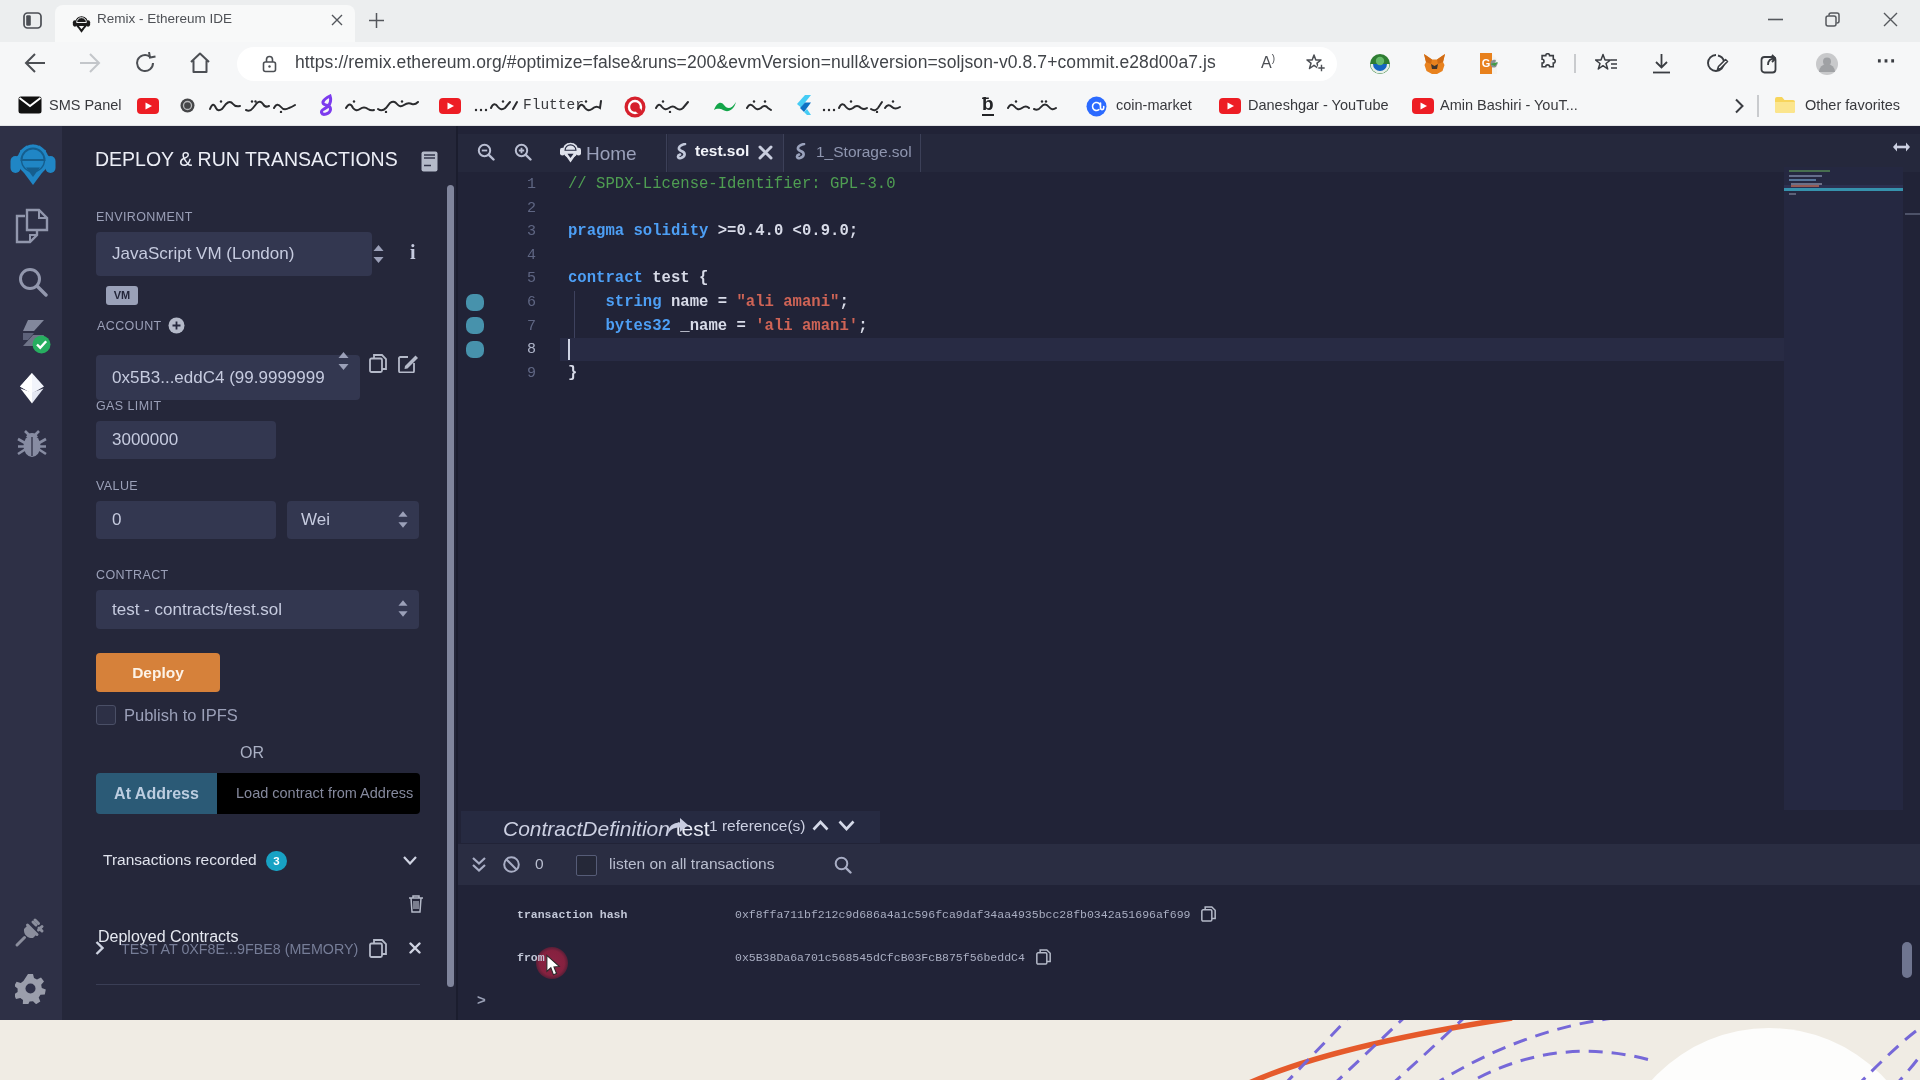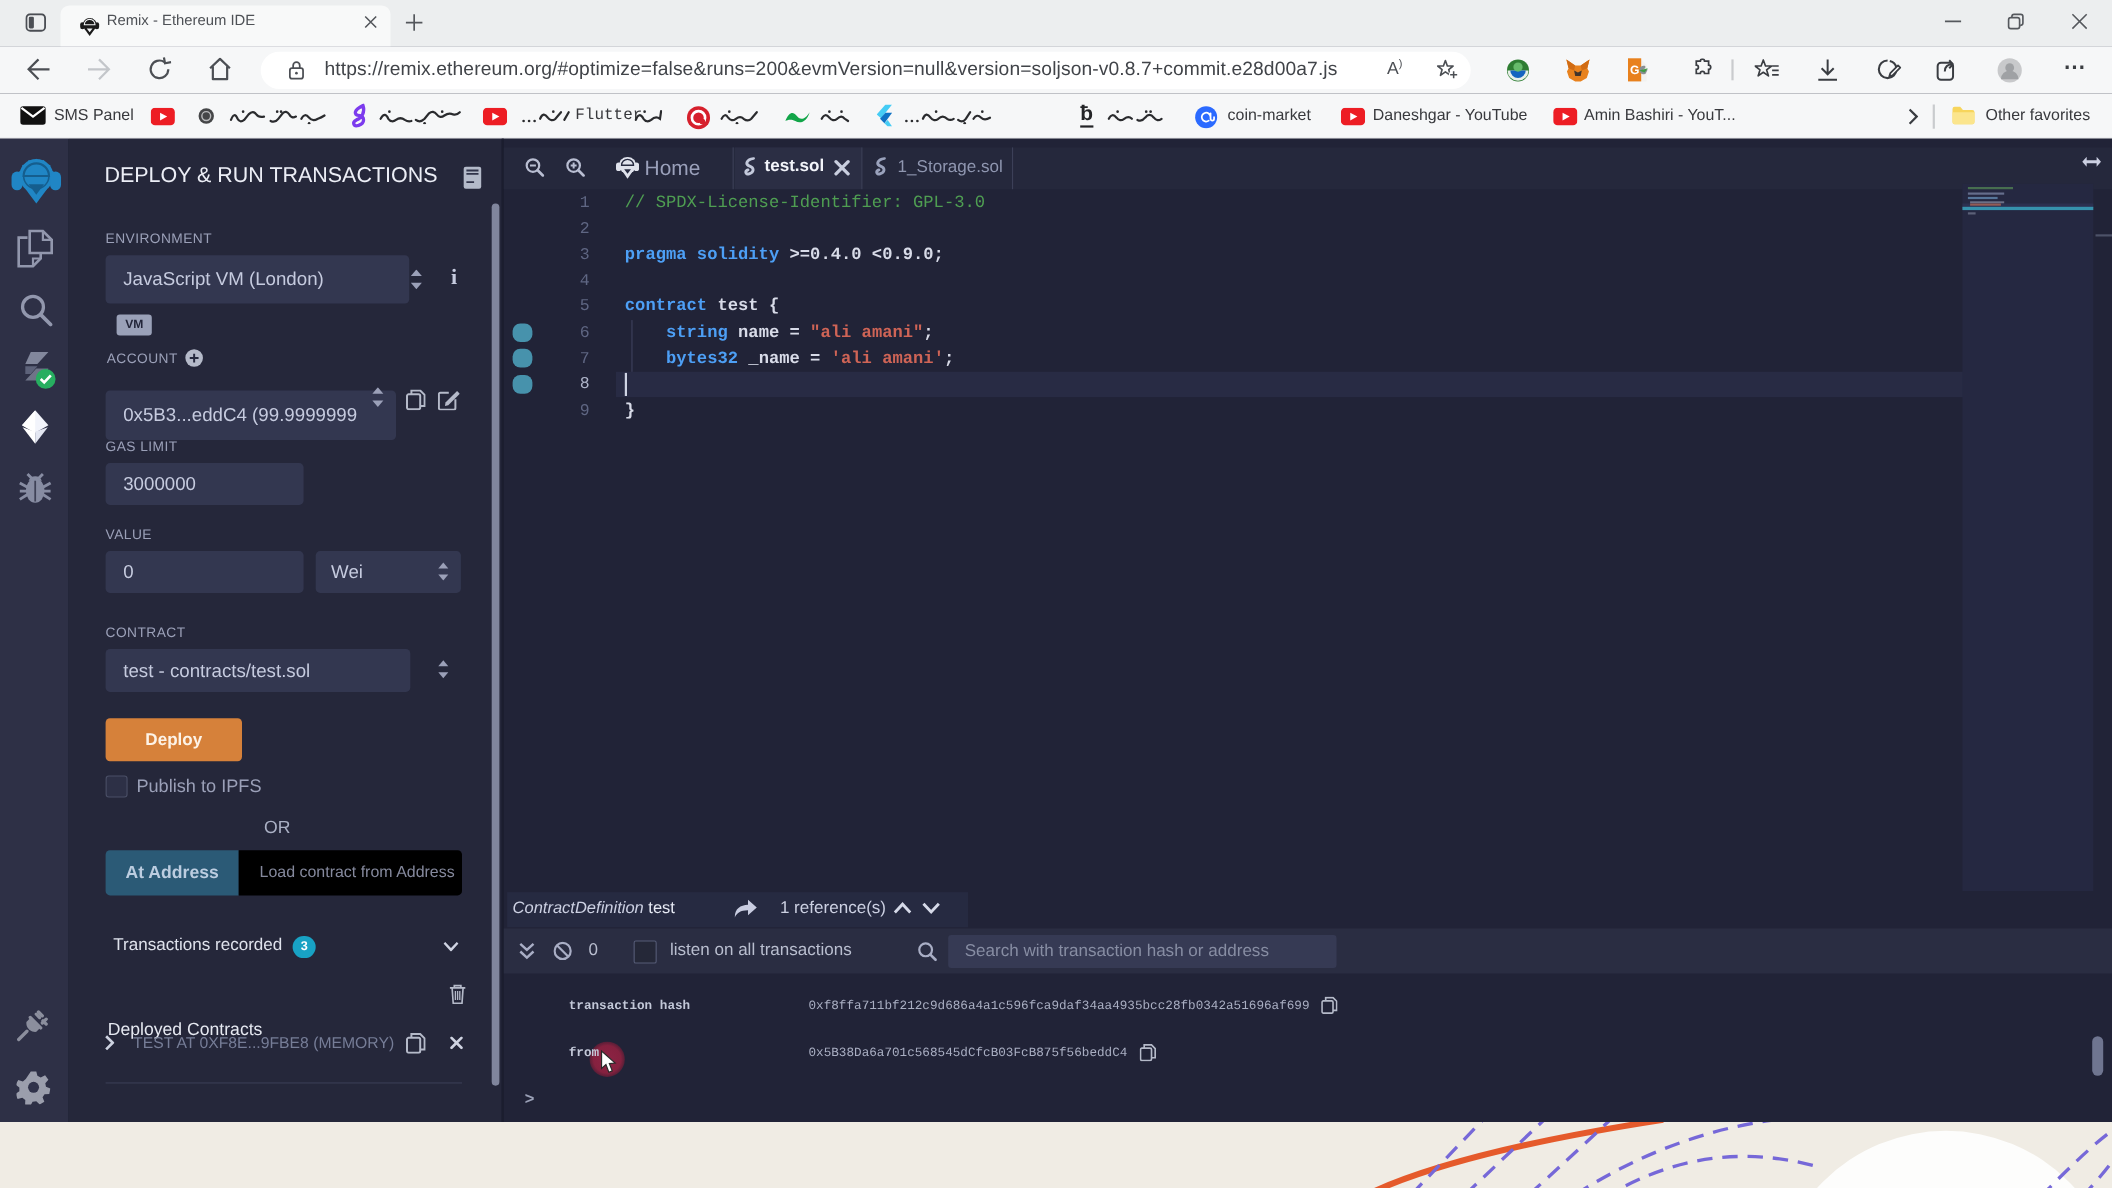--- a/index.html
+++ b/index.html
@@ -355,21 +355,21 @@
   <div class="lbl" style="left:96px;top:399px;">GAS LIMIT</div>
   <div class="inp" style="left:96px;top:421px;width:180px;height:38px;line-height:38px;"><span style="margin-left:16px;">3000000</span></div>
   <div class="lbl" style="left:96px;top:479px;">VALUE</div>
   <div class="inp" style="left:96px;top:501px;width:180px;height:38px;line-height:38px;"><span style="margin-left:16px;">0</span></div>
   <div class="inp" style="left:287px;top:501px;width:132px;height:38px;line-height:38px;"><span style="margin-left:14px;">Wei</span></div>
   <svg class="abs" style="left:398px;top:511px" width="10" height="17" viewBox="0 0 11 18">
     <path d="M5.5 0 L10.5 6 H0.5 Z" fill="#9ba0b8"></path>
       <path d="M5.5 18 L10.5 12 H0.5 Z" fill="#9ba0b8"></path>
   </svg>
   <div class="lbl" style="left:96px;top:568px;">CONTRACT</div>
-  <div class="inp" style="left:96px;top:590px;width:277px;height:39px;line-height:39px;"><span style="margin-left:16px;">test - contracts/test.sol</span></div>
+  <div class="inp" style="left:96px;top:590px;width:323px;height:39px;line-height:39px;"><span style="margin-left:16px;">test - contracts/test.sol</span></div>
   <svg class="abs" style="left:398px;top:600px" width="10" height="17" viewBox="0 0 11 18">
     <path d="M5.5 0 L10.5 6 H0.5 Z" fill="#9ba0b8"></path>
       <path d="M5.5 18 L10.5 12 H0.5 Z" fill="#9ba0b8"></path>
   </svg>
   <div class="abs" style="left:96px;top:653px;width:124px;height:39px;background:#d6813a;border-radius:4px;color:#fdf3e7;font-size:15.5px;font-weight:bold;text-align:center;line-height:39px;">Deploy</div>
   <div class="abs" style="left:96px;top:705px;width:20px;height:20px;background:#2d3046;border:1px solid #4a4f66;border-radius:3px;"></div>
   <div class="abs" style="left:124px;top:706px;font-size:16.5px;color:#9ba0b8;">Publish to IPFS</div>
   <div class="abs" style="left:240px;top:744px;font-size:16px;color:#aab0c4;">OR</div>
   <div class="abs" style="left:96px;top:773px;width:121px;height:41px;background:#2b5a76;border-radius:4px 0 0 4px;color:#bccde0;font-size:16px;font-weight:bold;text-align:center;line-height:41px;">At Address</div>
   <div class="abs" style="left:217px;top:773px;width:203px;height:41px;background:#000000;border-radius:0 4px 4px 0;color:#85899d;font-size:14.5px;line-height:41px;white-space:nowrap;"><span style="margin-left:19px;">Load contract from Address</span></div>
@@ -473,21 +473,21 @@
   <div class="abs" style="left:1789px;top:175px;width:33px;height:2px;background:#6d7695;opacity:.9;"></div>
   <div class="abs" style="left:1789px;top:179px;width:27px;height:2px;background:#5c7da3;opacity:.9;"></div>
   <div class="abs" style="left:1791px;top:183px;width:31px;height:2px;background:#8a8fa5;opacity:.7;"></div>
   <div class="abs" style="left:1784px;top:185px;width:119px;height:4px;background:#2c3050;"></div>
   <div class="abs" style="left:1791px;top:185px;width:28px;height:2px;background:#a06055;opacity:.9;"></div>
   <div class="abs" style="left:1784px;top:188px;width:119px;height:2.5px;background:#3692ad;"></div>
   <div class="abs" style="left:1789px;top:193px;width:7px;height:2px;background:#8a8fa5;opacity:.55;"></div>
   <div class="abs" style="left:1905px;top:213px;width:15px;height:2px;background:#4d5268;"></div>
 
   <div class="abs" style="left:461px;top:811px;width:419px;height:32px;background:#262a41;"></div>
-  <div class="abs" style="left:466px;top:817px;font-size:15px;color:#ccd0e2;font-style:italic;">ContractDefinition <span style="font-style:normal;color:#e8ebf5;">test</span></div>
+  <div class="abs" style="left:503px;top:817px;font-size:21px;color:#ccd0e2;font-style:italic;">ContractDefinition <span style="font-style:normal;color:#e8ebf5;">test</span></div>
   <svg class="abs" style="left:666px;top:816px" width="24" height="20" viewBox="0 0 24 20">
     <path d="M14 2 L22 9 L14 16 V11.5 C7 11.5 4 14 2 18 C2 10 7 6.8 14 6.5 Z" fill="#c8cce0"></path>
   </svg>
   <div class="abs" style="left:709px;top:817px;font-size:15.5px;color:#ccd0e2;">1 reference(s)</div>
   <svg class="abs" style="left:812px;top:820px" width="17" height="11" viewBox="0 0 17 11">
     <path d="M1.5 9.5 L8.5 2 L15.5 9.5" stroke="#d5d9e8" stroke-width="2.6" fill="none"></path>
   </svg>
   <svg class="abs" style="left:838px;top:820px" width="17" height="11" viewBox="0 0 17 11">
     <path d="M1.5 1.5 L8.5 9 L15.5 1.5" stroke="#d5d9e8" stroke-width="2.6" fill="none"></path>
   </svg>
@@ -500,21 +500,20 @@
     <circle cx="8.5" cy="8.5" r="7.3" fill="none" stroke="#a9aec5" stroke-width="2"></circle>
     <path d="M3.5 3.5 L13.5 13.5" stroke="#a9aec5" stroke-width="2"></path>
   </svg>
   <div class="abs" style="left:535px;top:855px;font-size:15.5px;color:#b9becf;">0</div>
   <div class="abs" style="left:576px;top:855px;width:21px;height:21px;background:#252838;border:1px solid #565c77;border-radius:2px;"></div>
   <div class="abs" style="left:609px;top:855px;font-size:15.5px;color:#b9becf;">listen on all transactions</div>
   <svg class="abs" style="left:834px;top:856px" width="18" height="18" viewBox="0 0 18 18">
     <circle cx="7.5" cy="7.5" r="5.8" fill="none" stroke="#a9aec5" stroke-width="2"></circle>
     <path d="M11.8 11.8 L16.5 16.5" stroke="#a9aec5" stroke-width="2.4" stroke-linecap="round"></path>
   </svg>
-  <div class="abs" style="left:862px;top:850px;width:353px;height:30px;background:#363a54;border-radius:3px;color:#878da3;font-size:15.5px;line-height:30px;"><span style="margin-left:15px;">Search with transaction hash or address</span></div>
 
   <div class="abs mono" style="left:517px;top:908px;font-size:11.5px;font-weight:bold;color:#c3c8d8;">transaction hash</div>
   <div class="abs mono" style="left:735px;top:908px;font-size:11.5px;color:#a9aec2;">0xf8ffa711bf212c9d686a4a1c596fca9daf34aa4935bcc28fb0342a51696af699</div>
   <svg class="abs" style="left:1201px;top:906px" width="15" height="16" viewBox="0 0 18 19">
     <rect x="1" y="4.5" width="12" height="13.5" rx="1.5" fill="none" stroke="#b5bac9" stroke-width="1.8"></rect>
     <path d="M5 4.5 V1 h8 l4 4 v10 h-4" fill="none" stroke="#b5bac9" stroke-width="1.8"></path>
   </svg>
   <div class="abs" style="left:536px;top:947px;width:32px;height:32px;background:radial-gradient(circle, #8d2344 0%, #85213f 55%, rgba(110,25,50,0.55) 75%, rgba(110,25,50,0) 100%);border-radius:50%;"></div>
   <div class="abs mono" style="left:517px;top:951px;font-size:11.5px;font-weight:bold;color:#c3c8d8;">from</div>
   <div class="abs mono" style="left:735px;top:951px;font-size:11.5px;color:#a9aec2;">0x5B38Da6a701c568545dCfcB03FcB875f56beddC4</div>

